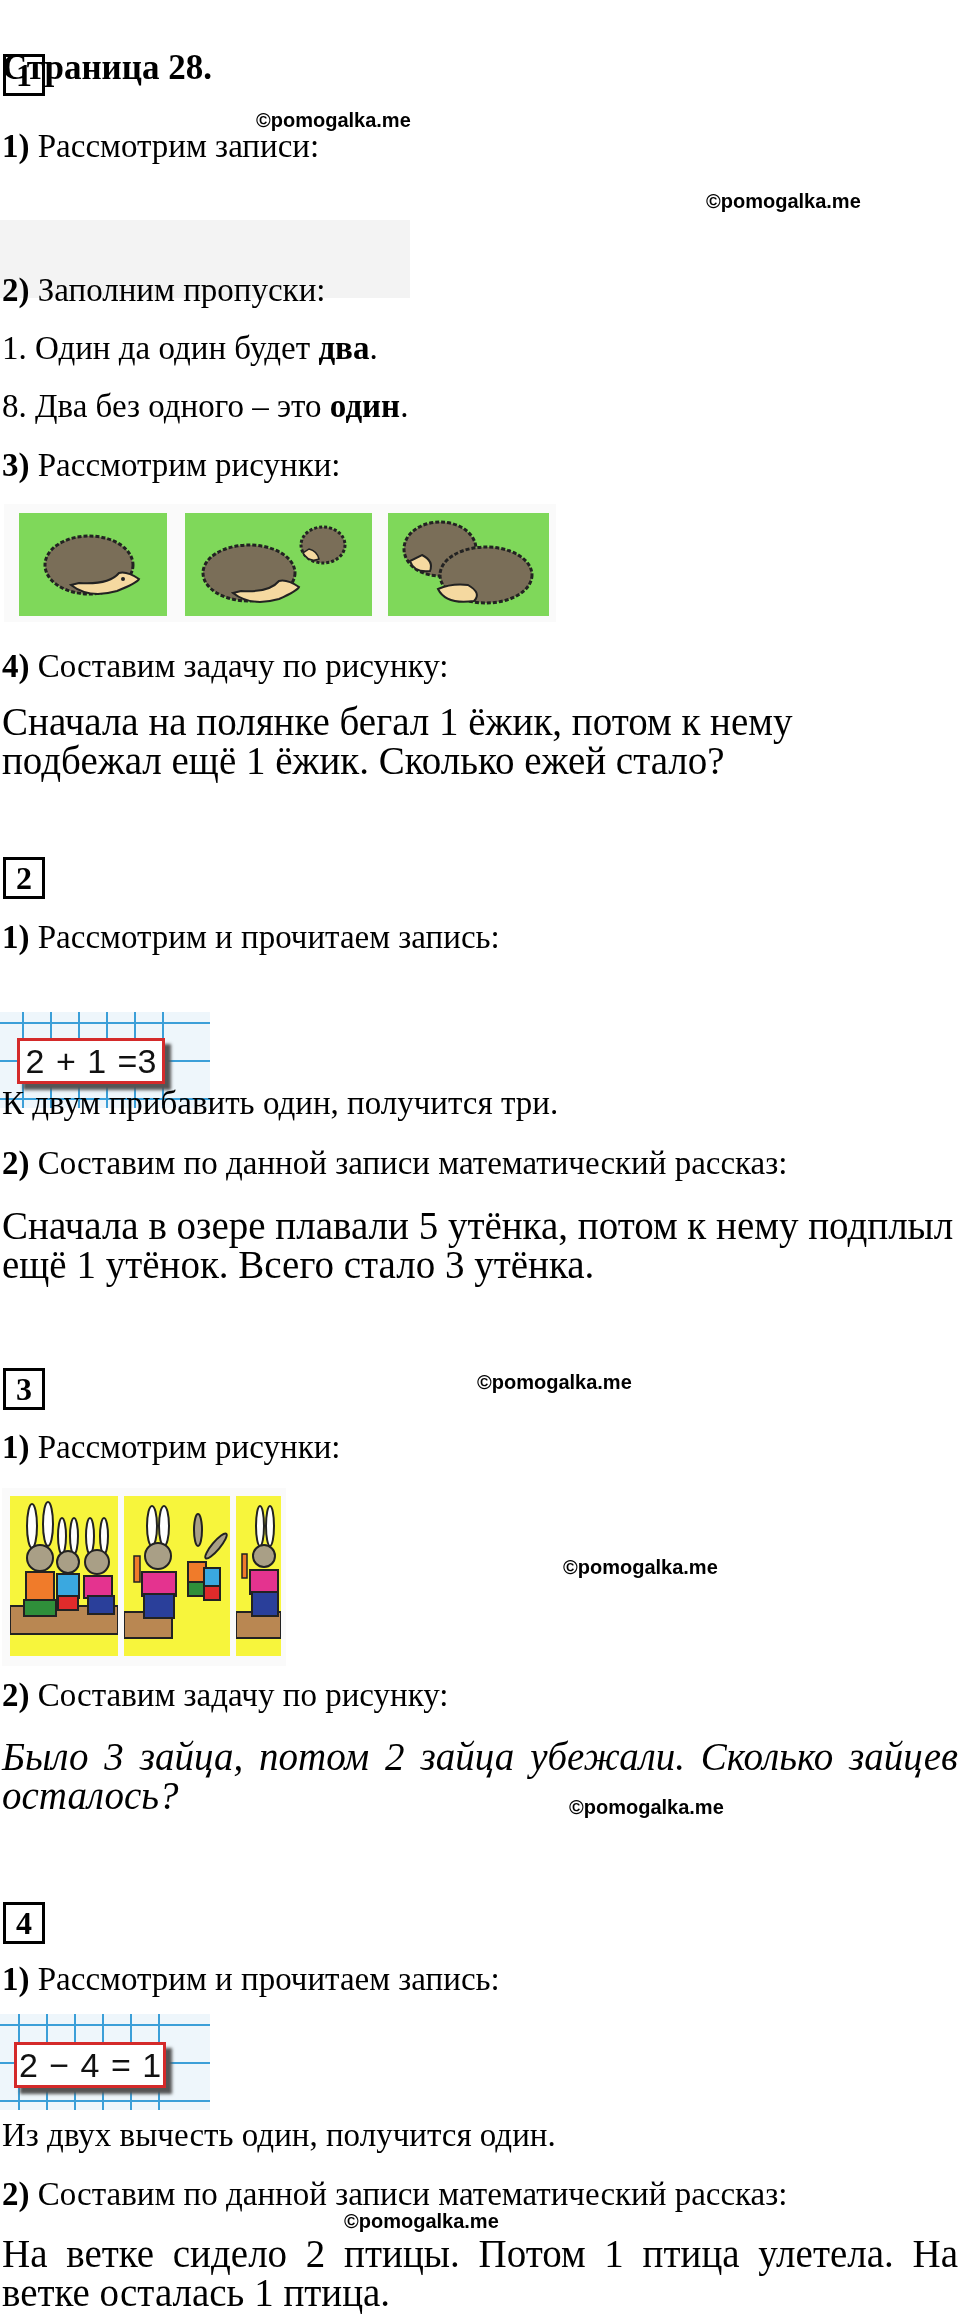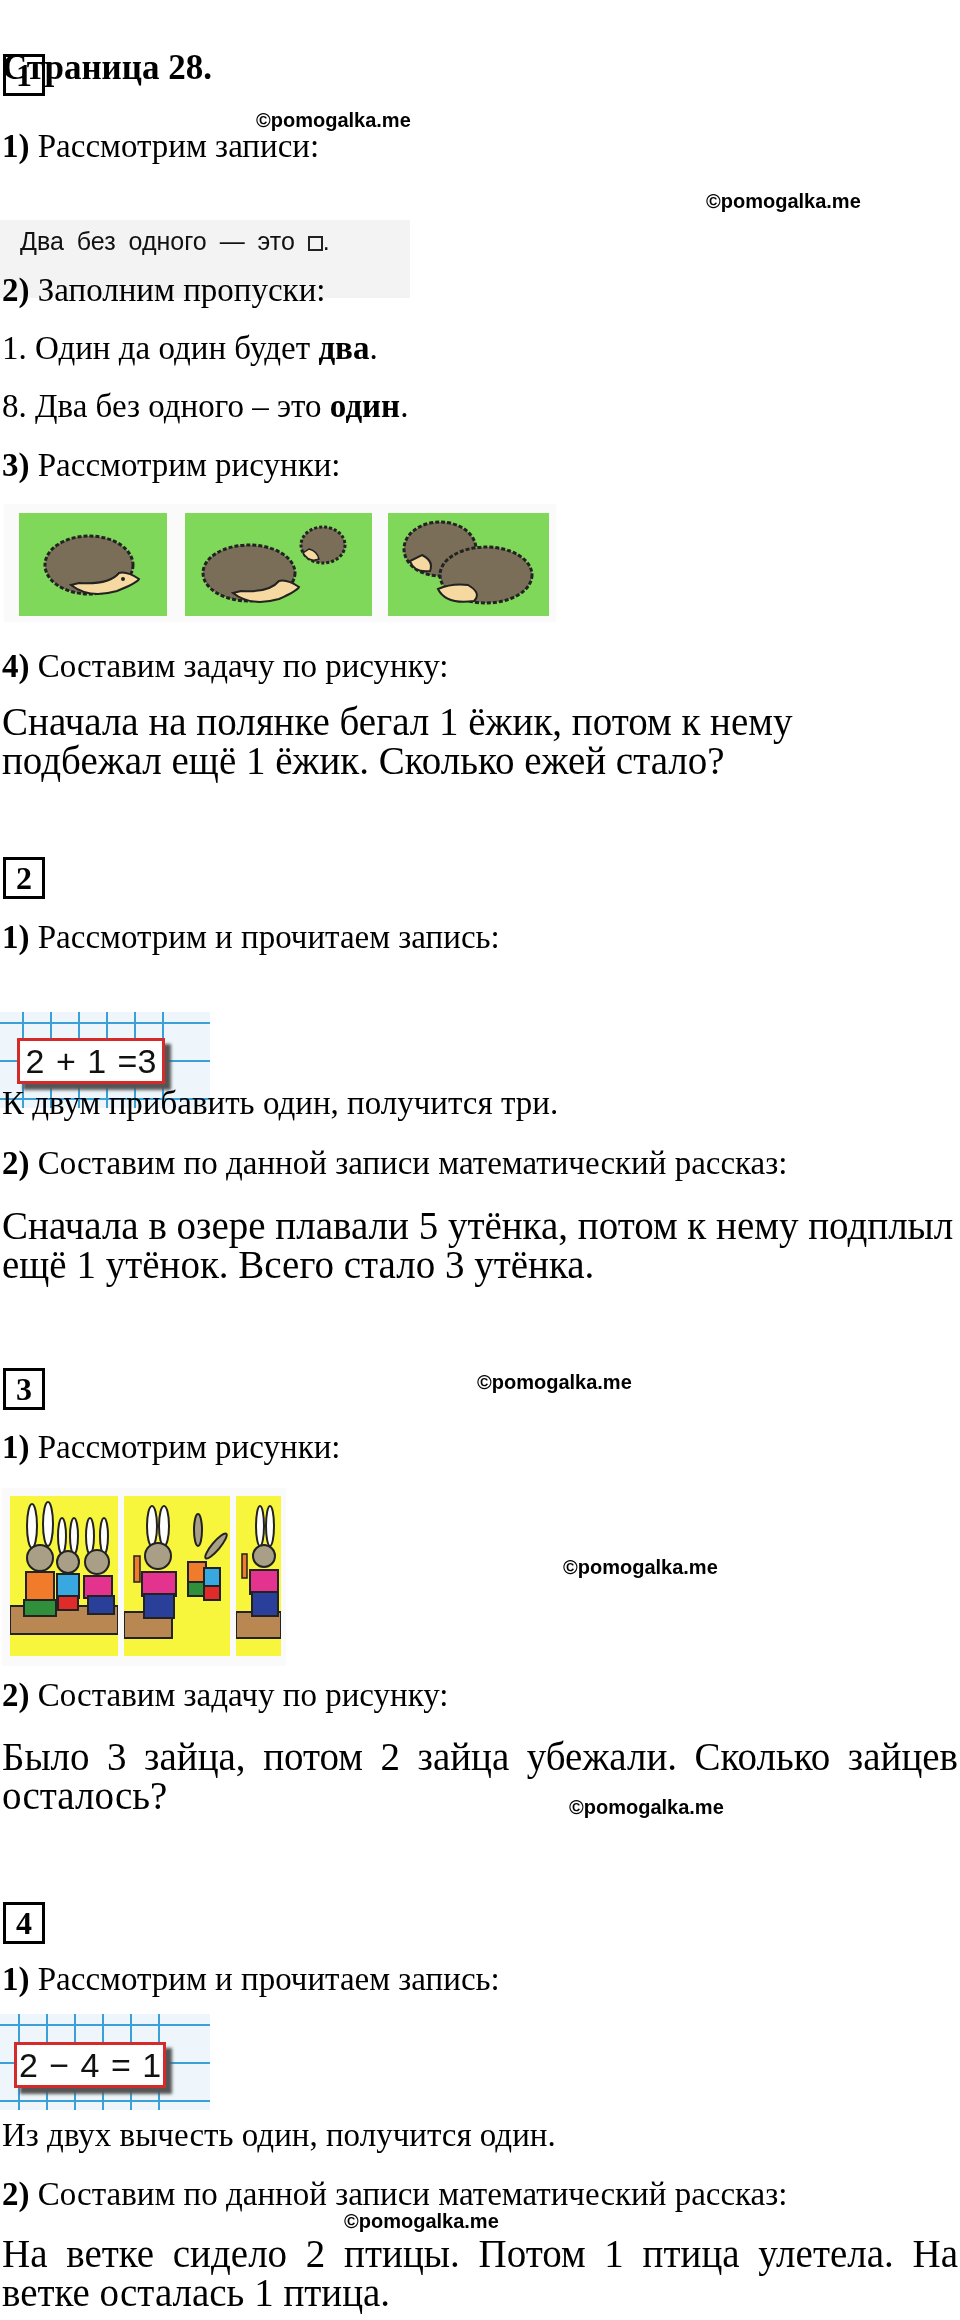--- a/index.html
+++ b/index.html
@@ -40,21 +40,20 @@
 </head>
 <body>
 
 <div class="abs title">Страница 28.</div>
 
 <div class="numbox" style="top:54px">1</div>
 <div class="wm" style="left:256px; top:109px">©pomogalka.me</div>
 <div class="line" style="top:126px"><b>1)</b><span> Рассмотрим записи:</span></div>
 
 <div class="abs textimg">
-  <div><span>Два без одного — это</span> <span class="sq"></span><span>.</span></div>
 </div>
 <div class="wm" style="left:706px; top:190px">©pomogalka.me</div>
 
 <div class="line" style="top:270px"><b>2)</b><span> Заполним пропуски:</span></div>
 <div class="line" style="top:328px"><span>1. Один да один будет </span><b>два</b><span>.</span></div>
 <div class="line" style="top:386px"><span>8. Два без одного – это </span><b>один</b><span>.</span></div>
 <div class="line" style="top:445px"><b>3)</b><span> Рассмотрим рисунки:</span></div>
 
 <div class="strip" style="left:4px; top:504px; width:552px; height:118px">
   <div class="panel green" style="left:15px; top:9px; width:148px; height:103px">
@@ -155,21 +154,21 @@
       <circle cx="28" cy="60" r="11" fill="#a99f86" stroke="#222" stroke-width="2"></circle>
       <rect x="14" y="74" width="28" height="24" fill="#e4338f" stroke="#222" stroke-width="2"></rect>
       <rect x="16" y="96" width="26" height="24" fill="#2a3f9a" stroke="#222" stroke-width="2"></rect>
       <rect x="6" y="58" width="5" height="24" fill="#f07b2a" stroke="#222" stroke-width="1.5"></rect>
     </svg>
   </div>
 </div>
 <div class="wm" style="left:563px; top:1556px">©pomogalka.me</div>
 
 <div class="line" style="top:1675px"><b>2)</b><span> Составим задачу по рисунку:</span></div>
-<div class="para justify" style="top:1737px; word-spacing: 0px;">Было 3 зайца, потом 2 зайца убежали. Сколько зайцев осталось?</div>
+<div class="para justify" style="top:1737px; word-spacing: 0px; font-style: italic;">Было 3 зайца, потом 2 зайца убежали. Сколько зайцев осталось?</div>
 <div class="wm" style="left:569px; top:1796px">©pomogalka.me</div>
 
 <div class="numbox" style="top:1902px">4</div>
 <div class="line" style="top:1959px"><b>1)</b><span> Рассмотрим и прочитаем запись:</span></div>
 
 <div class="eqimg" style="top:2014px">
   <div class="vl" style="left:18px"></div>
     <div class="vl" style="left:46px"></div>
     <div class="vl" style="left:74px"></div>
     <div class="vl" style="left:102px"></div>

